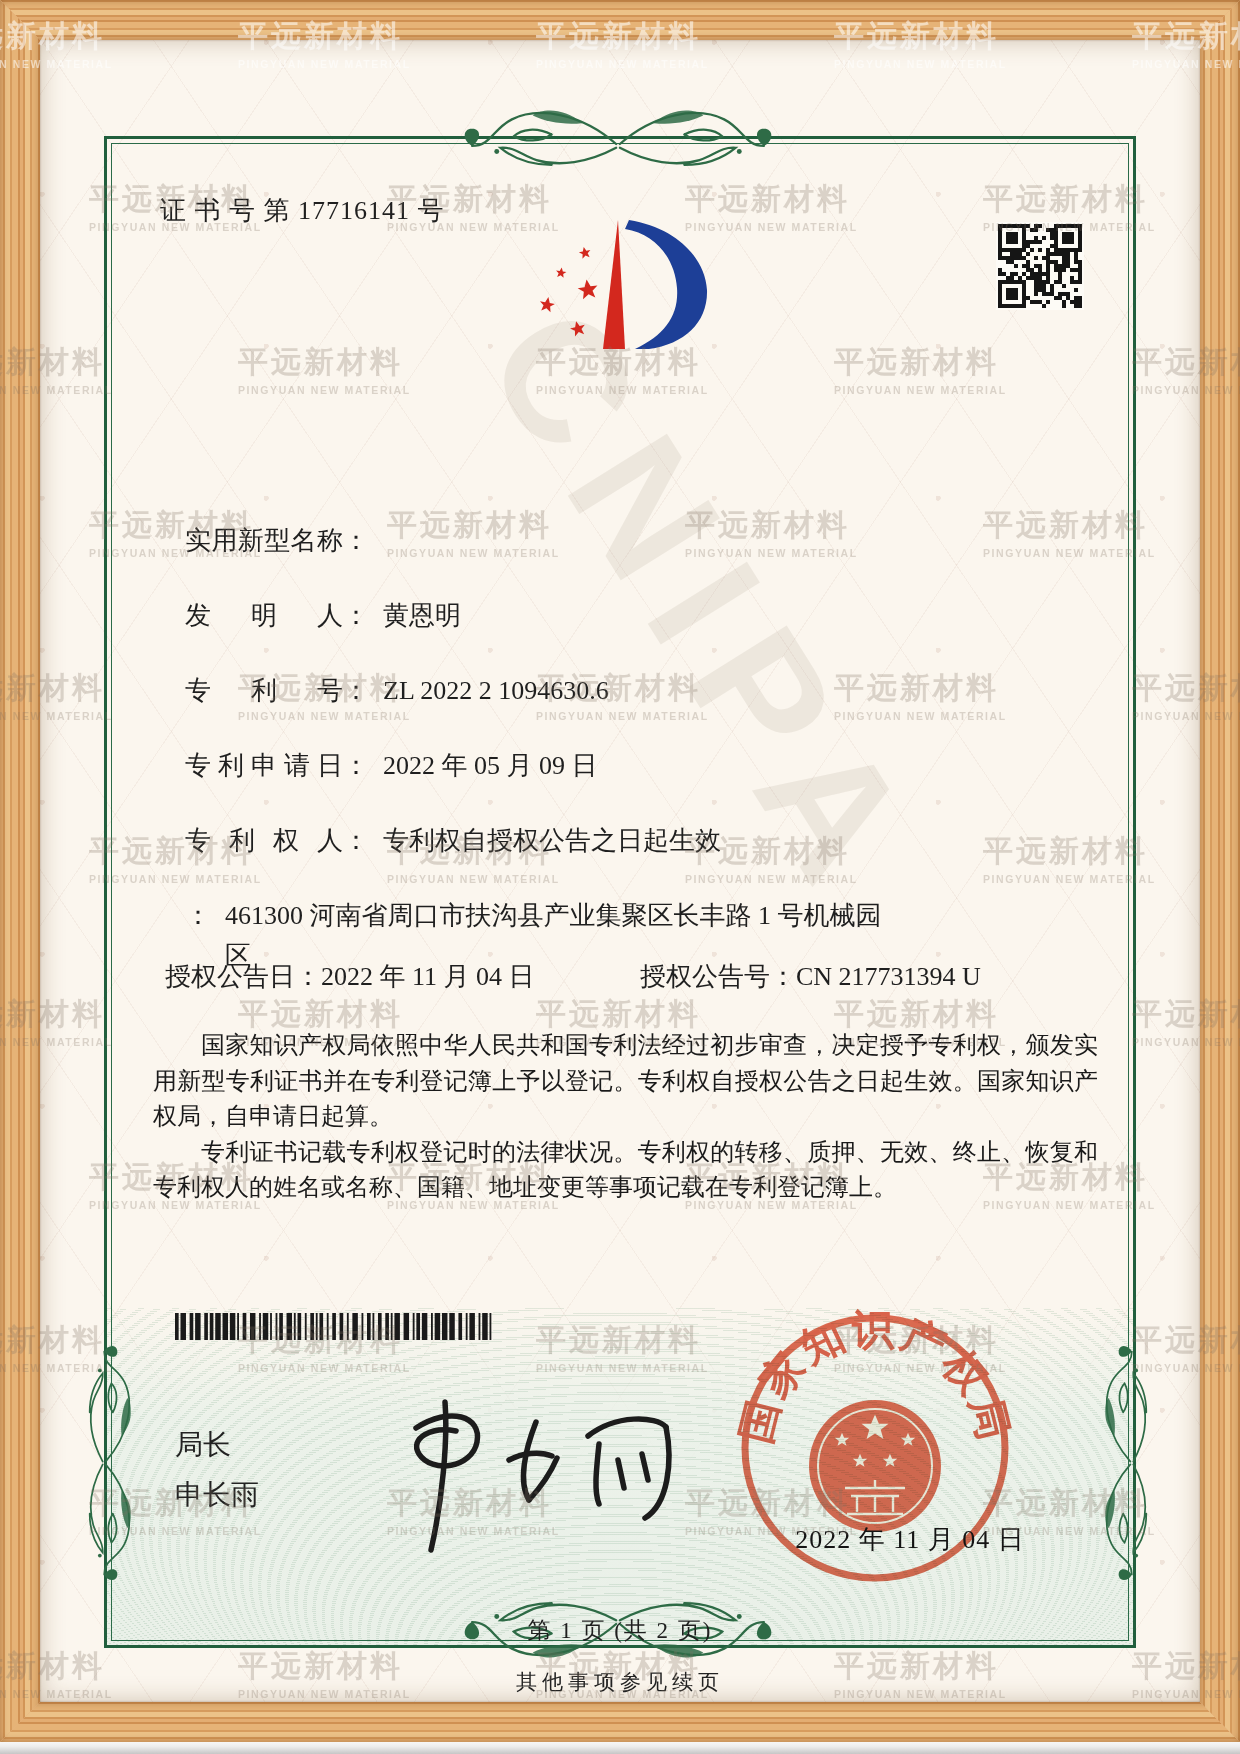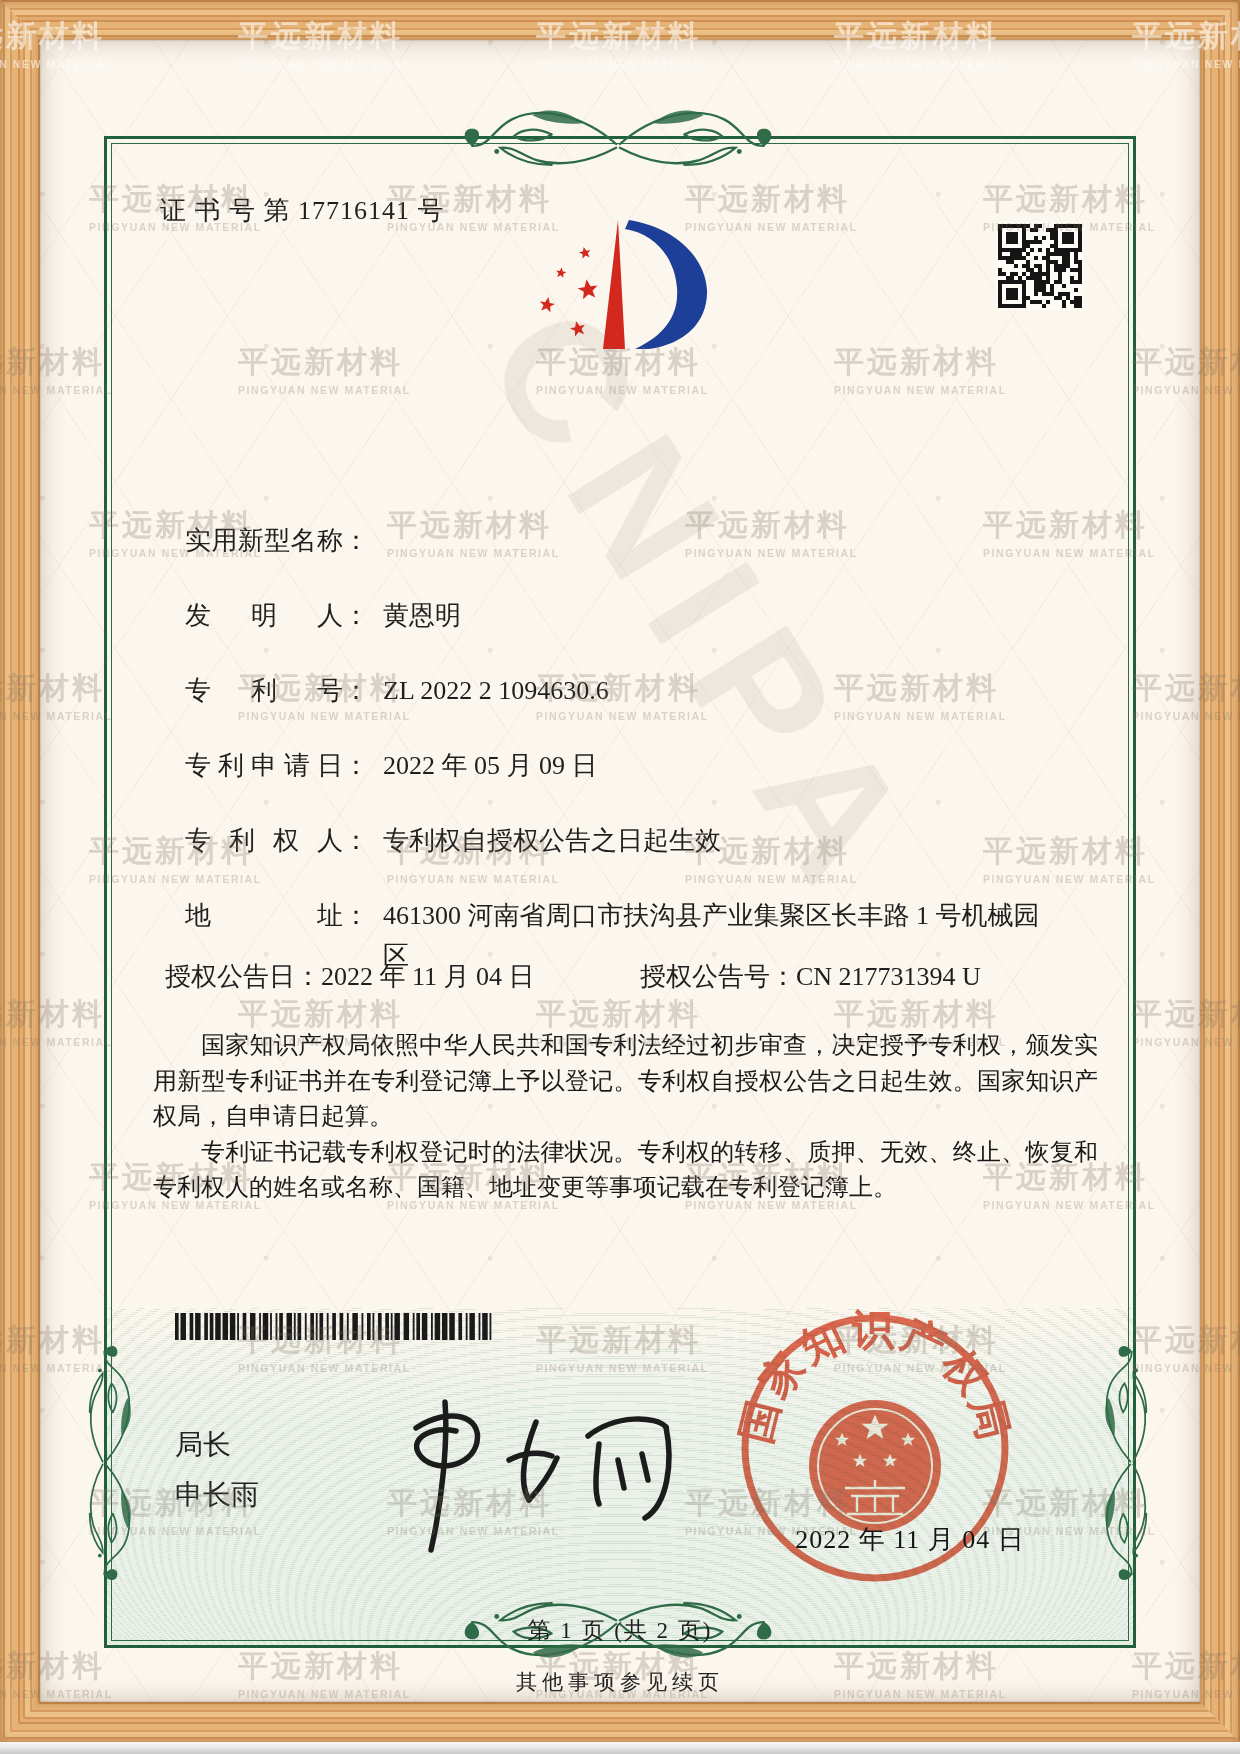--- a/index.html
+++ b/index.html
@@ -417,21 +417,20 @@
           <span class="flabel">专利申请日</span>
           <span class="fcolon">：</span>
           <span class="fvalue">2022 年 05 月 09 日</span>
         </div>
         <div class="field-row">
           <span class="flabel">专利权人</span>
           <span class="fcolon">：</span>
           <span class="fvalue">专利权自授权公告之日起生效</span>
         </div>
         <div class="field-row">
-          <span class="flabel">地址</span>
           <span class="fcolon">：</span>
           <span class="fvalue">
             <div>461300 河南省周口市扶沟县产业集聚区长丰路 1 号机械园</div>
             <div>区</div>
           </span>
         </div>
       </div>
 
     <div class="grant-row">
       <span>授权公告日</span><span>：</span><span>2022 年 11 月 04 日</span>

